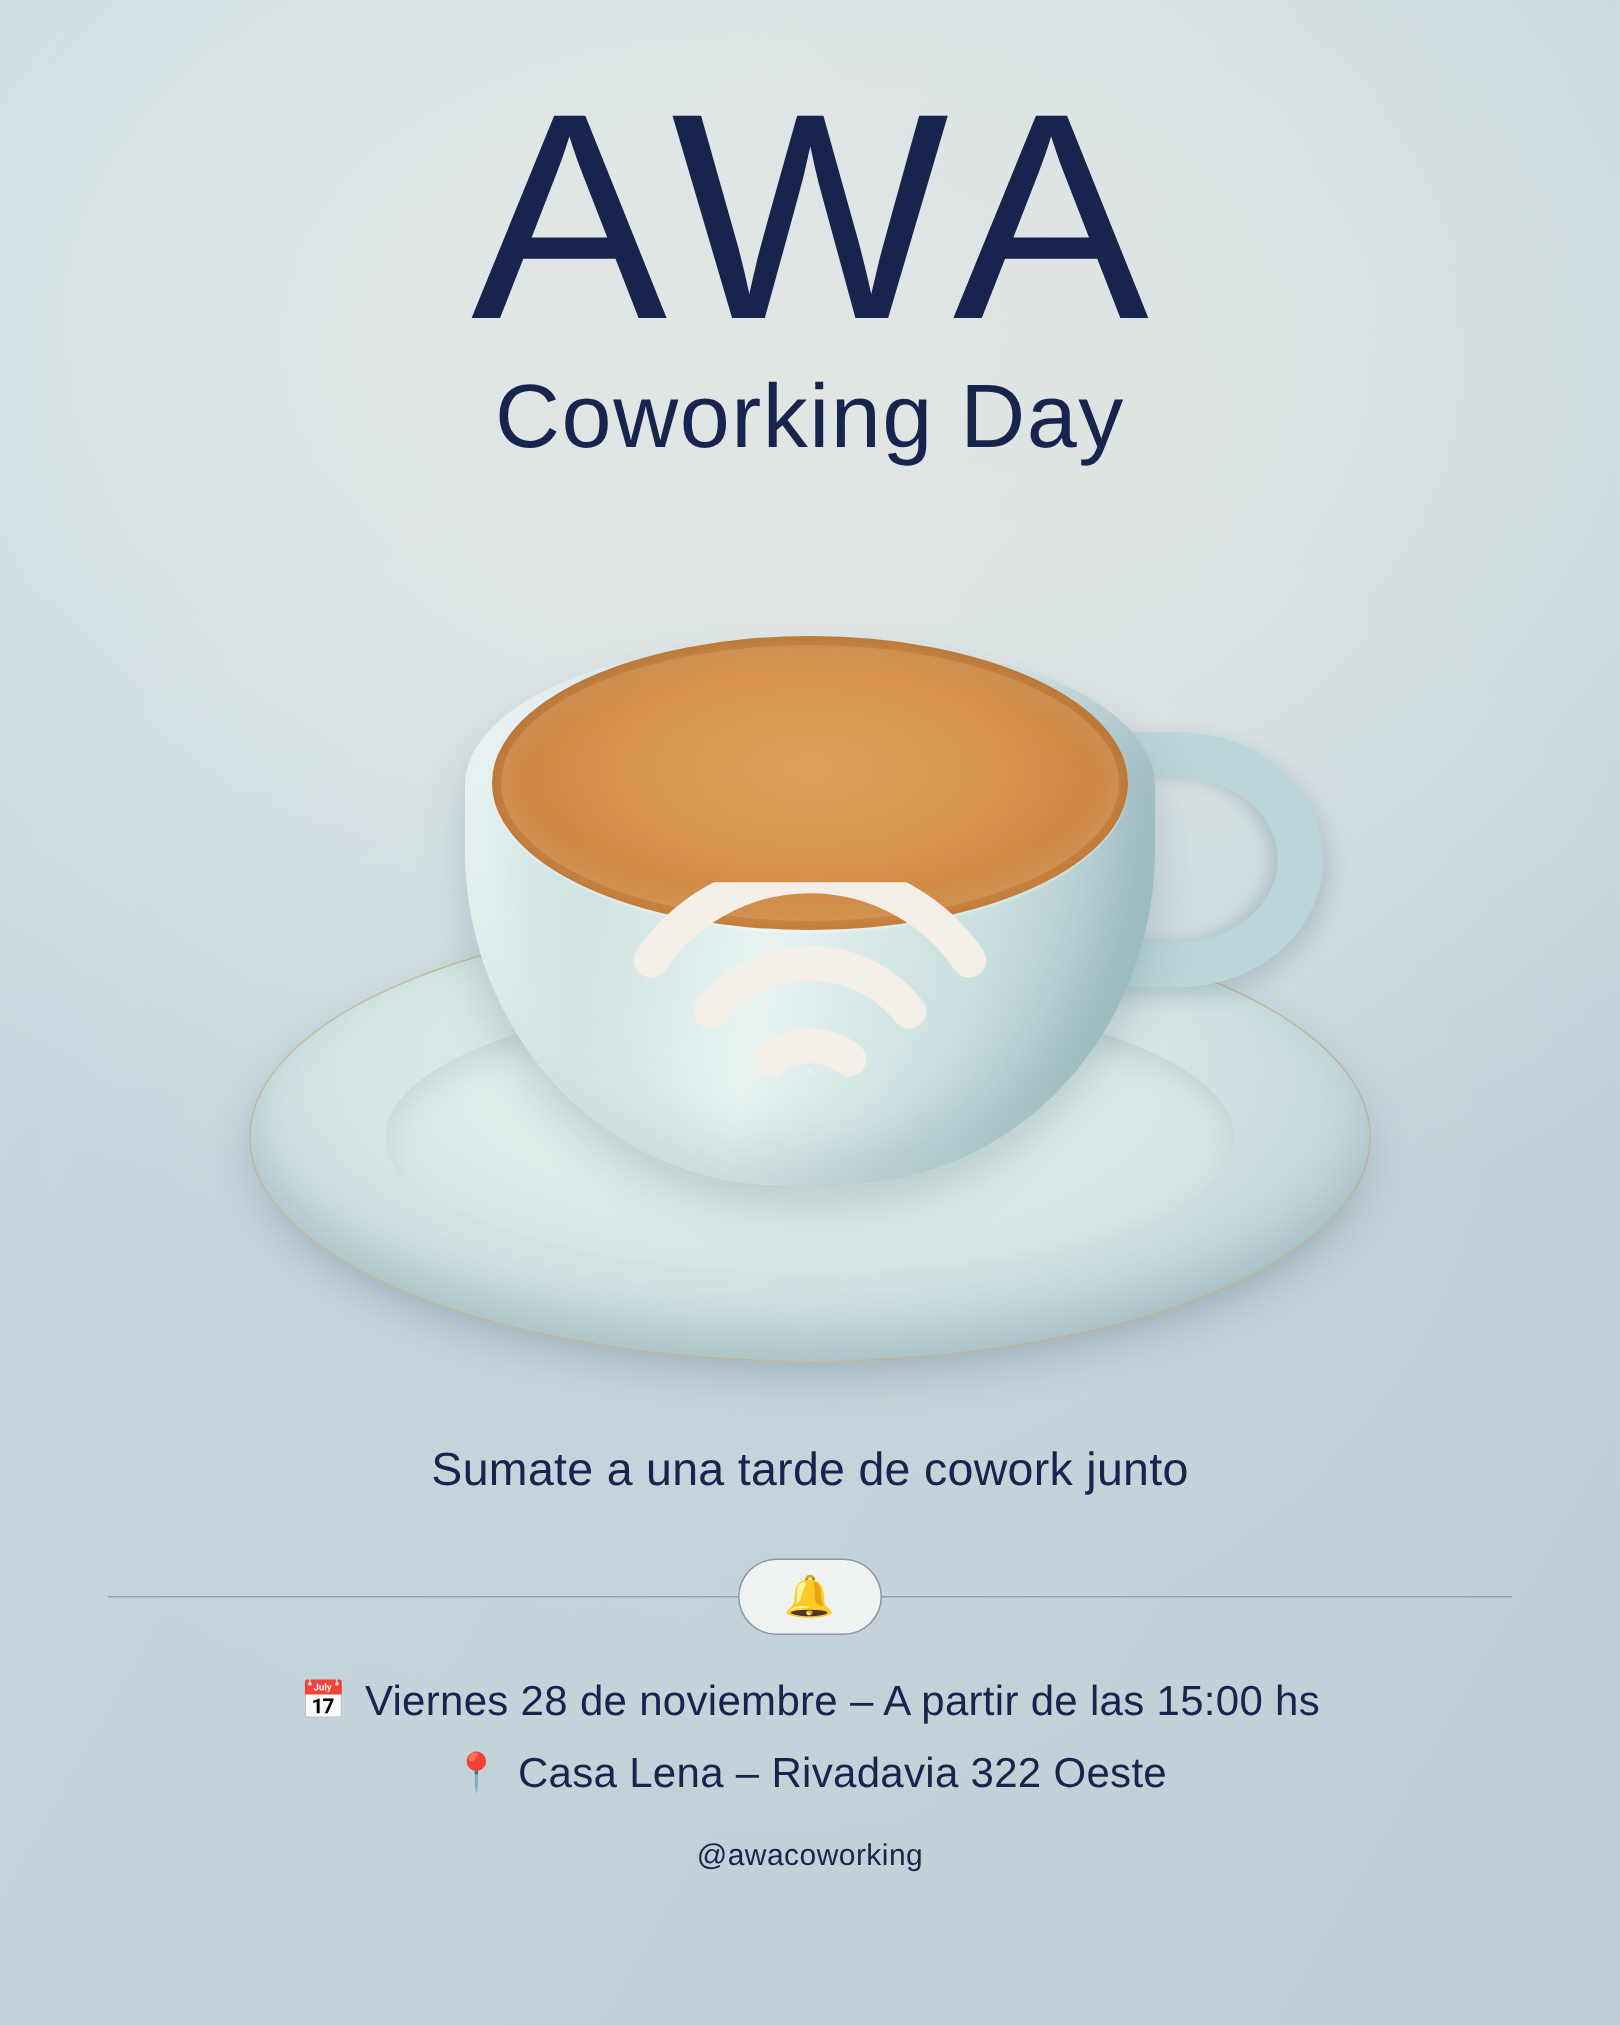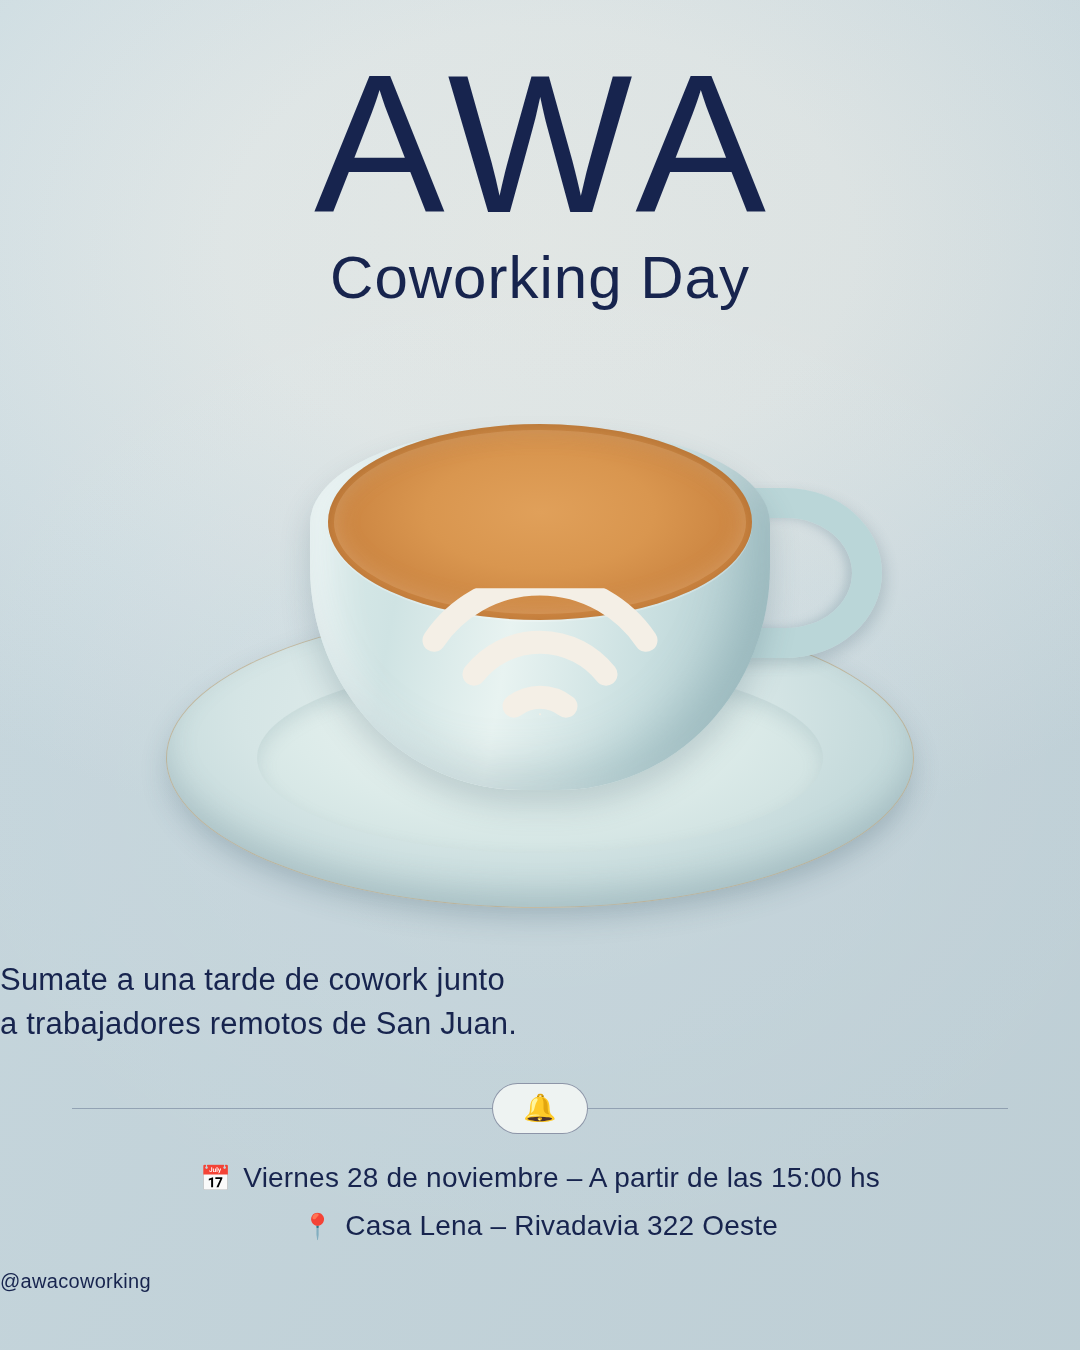--- a/index.html
+++ b/index.html
@@ -176,21 +176,21 @@
   }
 
   .wifi svg { display: block; width: 100%; height: 100%; }
 
   
   .lower {
     position: absolute;
     left: 0;
     right: 0;
     top: 958px;
-    text-align: left;
+    text-align: center;
     color: #17244e;
     z-index: 5;
   }
 
   .lead {
     font-size: 31px;
     line-height: 1.42;
     font-weight: 400;
     letter-spacing: 0.2px;
     color: #17244e;
@@ -286,21 +286,20 @@
         </g>
         <circle cx="120" cy="126" r="1" fill="#f4efe6"></circle>
       </svg>
     </div>
   </div>
 
   <div class="lower">
 
     <div class="lead">
       <div>Sumate a una tarde de cowork junto</div>
-      <div>a trabajadores remotos de San Juan.</div>
     </div>
 
     <div class="cta-row">
       <div class="cta-pill">
         <span class="emoji">🔔</span>
       </div>
     </div>
 
     <div class="detail">
       <span class="emoji">📅</span>

